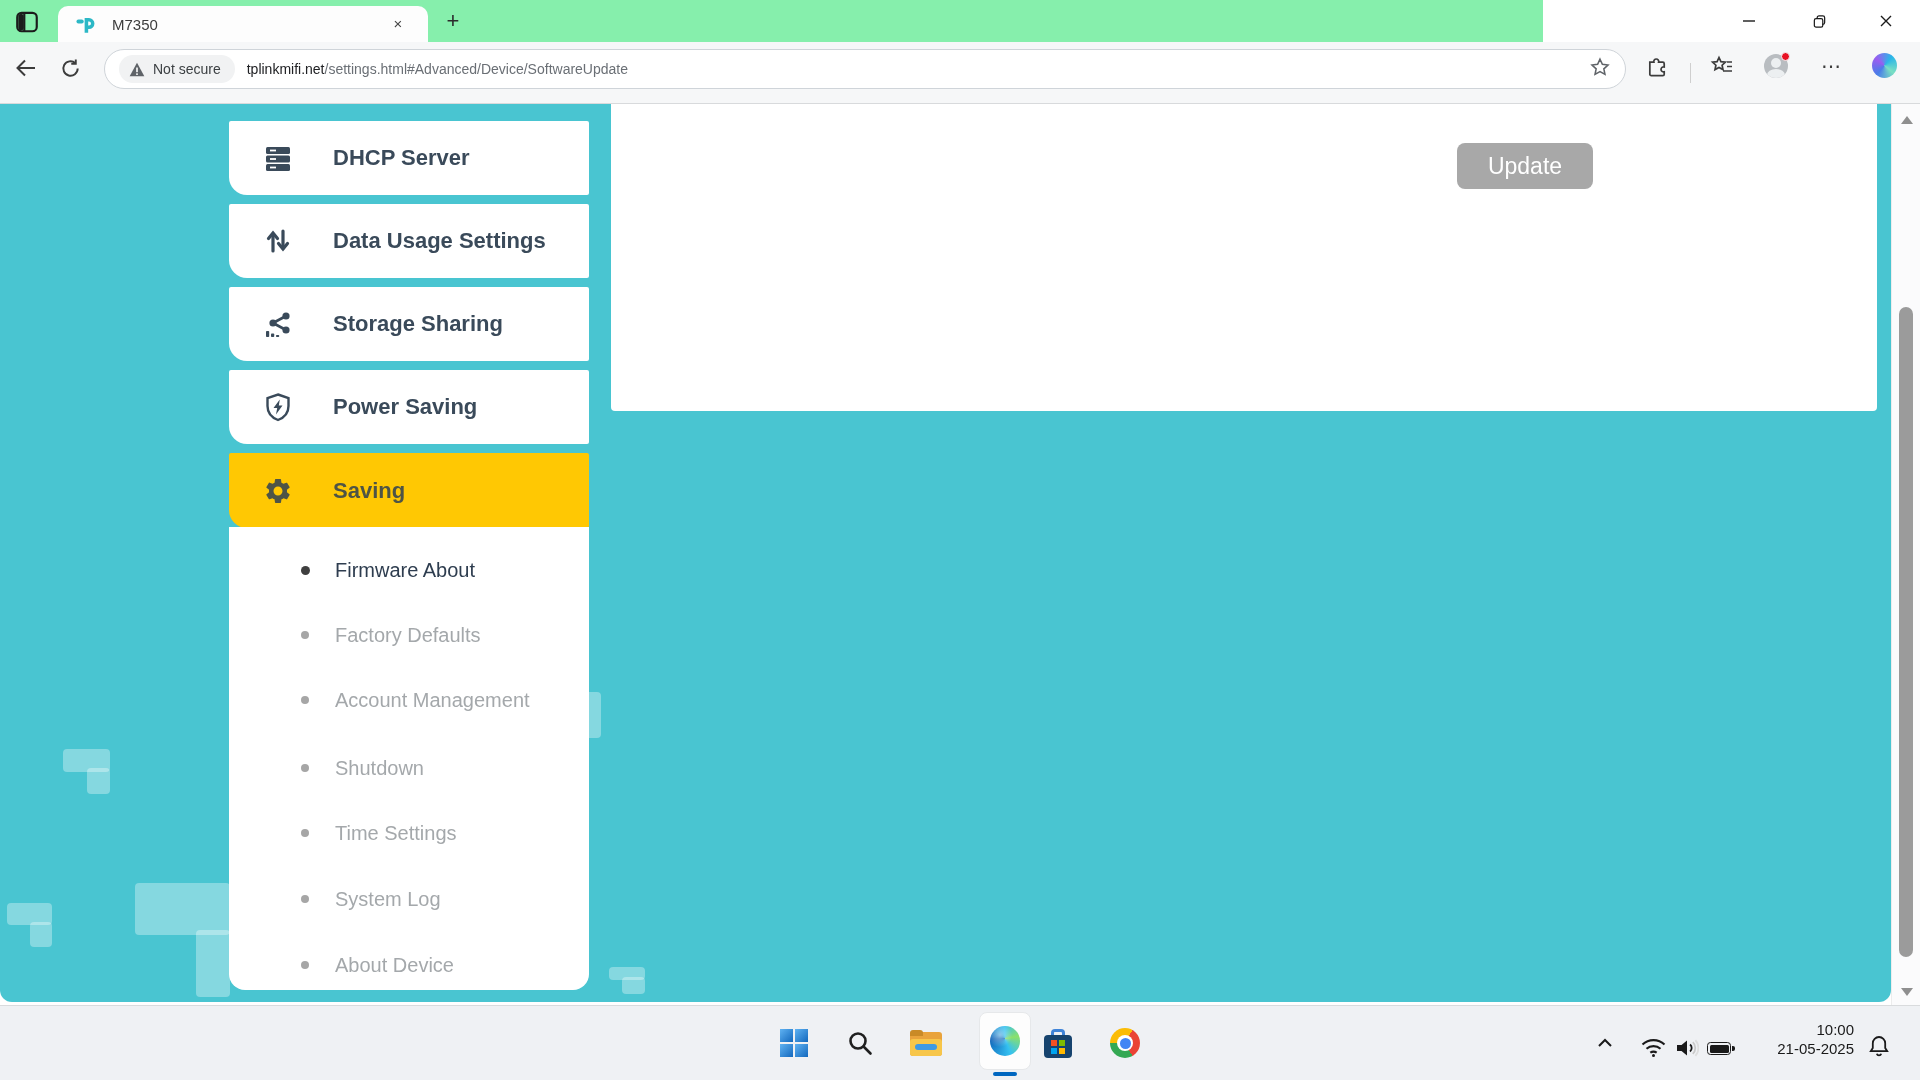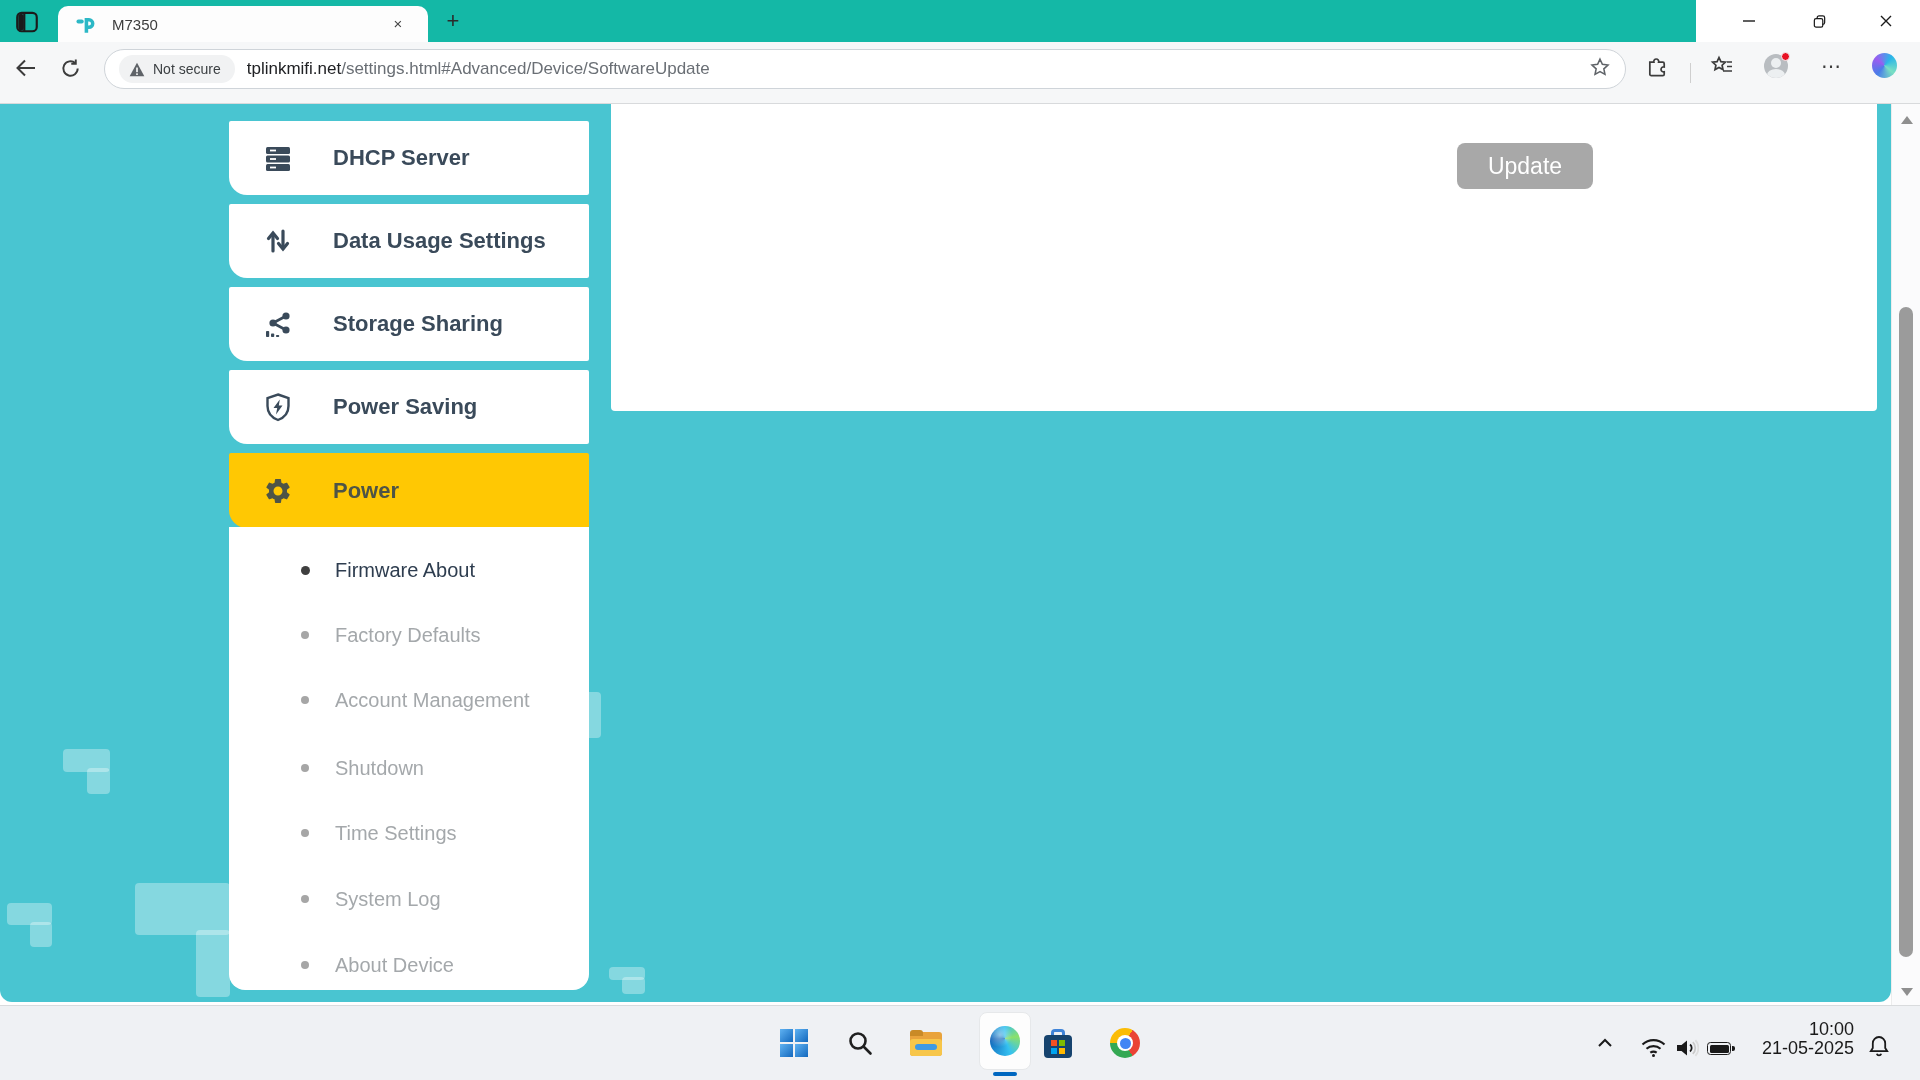--- a/index.html
+++ b/index.html
@@ -5,32 +5,32 @@
   :root{
     --teal:#49C5D1; --yellow:#FFC803; --accent:#0067c0; --btn_gray:#a8a8a8;
     --dark_slate:#3a4a5a; --sub_gray:#a4a8ab; --sub_dark:#2e3d4f;
   }
   *{box-sizing:border-box; margin:0; padding:0;}
   html,body{width:1920px;height:1080px;overflow:hidden;}
   body{font-family:"Liberation Sans",sans-serif;background:#fff;position:relative;}
   .abs{position:absolute;}
 
   
-  .tabstrip{left:0;top:0;width:1696px;height:42px;background:#14b8a6;}
+  .tabstrip{left:0;top:0;width:1543px;height:42px;background:#86efac;}
   .tab{left:58px;top:6px;width:370px;height:36px;background:#fdfdfd;border-radius:10px 10px 0 0;}
   .tab-title{left:54px;top:10px;font-size:15px;color:#3d3d3d;white-space:nowrap;}
   .tab-close{left:330px;top:8px;width:20px;height:20px;font-size:15px;color:#454545;text-align:center;line-height:20px;cursor:pointer;}
   .newtab{left:440px;top:9px;width:26px;height:26px;color:#2b2b2b;font-size:22px;line-height:24px;text-align:center;font-weight:300;}
   .winbtn{top:0;width:46px;height:42px;display:flex;align-items:center;justify-content:center;color:#1b1b1b;}
   .toolbar{left:0;top:42px;width:1920px;height:62px;background:#f6f7f8;border-bottom:1px solid #d8dadc;}
   .navicon{top:12px;width:28px;height:28px;display:flex;align-items:center;justify-content:center;color:#3c3c3c;}
   .omnibox{left:104px;top:7px;width:1522px;height:40px;background:#fff;border:1px solid #cfd4d9;border-radius:20px;display:flex;align-items:center;padding:0 14px;justify-content:space-between;}
   .secbadge{display:flex;align-items:center;gap:8px;background:#f1f2f3;border-radius:14px;height:28px;padding:0 14px 0 10px;margin-right:12px;}
   .secbadge span{font-size:14px;color:#3c4043;}
-  .url{font-size:17px;color:#6a6f75;white-space:nowrap;}
+  .url{font-size:14px;color:#6a6f75;white-space:nowrap;}
   .url b{font-weight:400;color:#202124;}
   .omni-star{margin-left:auto;color:#5f6368;}
   .tb-sep{left:1690px;top:21px;width:1px;height:20px;background:#cfcfcf;}
   .avatar{width:24px;height:24px;border-radius:50%;background:#b9bdc1;position:relative;overflow:hidden;}
   .avatar::before{content:"";position:absolute;left:7px;top:4px;width:10px;height:10px;border-radius:50%;background:#eceff1;}
   .avatar::after{content:"";position:absolute;left:3px;top:15px;width:18px;height:12px;border-radius:50%;background:#eceff1;}
   .reddot{position:absolute;right:-2px;top:-2px;width:9px;height:9px;border-radius:50%;background:#e81123;border:1.5px solid #f6f7f8;}
   .dots{color:#3c3c3c;font-size:20px;letter-spacing:2px;}
   .copilot{width:25px;height:25px;border-radius:50%;background:conic-gradient(from 220deg,#4a7de8,#9a5df0,#2ab6e8,#7ae0c3,#4a7de8);}
 
@@ -77,21 +77,21 @@
   .chrome::before{content:"";position:absolute;left:7px;top:7px;width:16px;height:16px;border-radius:50%;background:#fff;}
   .chrome::after{content:"";position:absolute;left:9.5px;top:9.5px;width:11px;height:11px;border-radius:50%;background:#4285f4;}
   .folder{position:relative;width:32px;height:26px;}
   .folder .back{position:absolute;left:0;top:2px;width:32px;height:24px;background:#e9a33b;border-radius:3px;}
   .folder .tab{position:absolute;left:0;top:0;width:13px;height:6px;background:#c98a26;border-radius:3px 3px 0 0;}
   .folder .front{position:absolute;left:0;top:9px;width:32px;height:17px;background:#f7c64a;border-radius:3px;}
   .folder .strip{position:absolute;left:5px;top:14px;width:22px;height:6px;background:#3e9ae5;border-radius:3px;}
   .battery{position:relative;width:24px;height:13px;border:1.7px solid #1a1a1a;border-radius:3.5px;}
   .battery::before{content:"";position:absolute;left:1.5px;top:1.5px;right:1.5px;bottom:1.5px;background:#1a1a1a;border-radius:1.5px;}
   .battery::after{content:"";position:absolute;right:-5px;top:2.5px;width:2.8px;height:5px;background:#1a1a1a;border-radius:0 2px 2px 0;}
-  .clock{top:14px;width:120px;text-align:right;font-size:18px;color:#1a1a1a;line-height:19px;white-space:nowrap;}
+  .clock{top:14px;width:120px;text-align:right;font-size:15px;color:#1a1a1a;line-height:19px;white-space:nowrap;}
 </style>
 </head>
 <body>
 
 <div class="abs tabstrip">
   <div class="abs" style="left:14px;top:9px;width:26px;height:26px;">
     <svg width="26" height="26" viewBox="0 0 24 24">
         <rect x="3" y="3.5" width="18" height="17" rx="4" fill="none" stroke="#1b1b1b" stroke-width="2"></rect>
         <path d="M9.5 3.5 V20.5" stroke="#1b1b1b" stroke-width="2"></path>
         <rect x="4" y="4.5" width="5" height="15" rx="2" fill="#1b1b1b"></rect>
@@ -258,21 +258,21 @@
     </span>
     <span class="clabel">Power Saving</span>
   </div>
 
   <div class="abs card active" style="top:349px;height:75px;">
     <span class="cicon">
       <svg width="30" height="30" viewBox="0 0 24 24">
           <path fill="#4e5446" d="M19.14 12.94c.04-.3.06-.61.06-.94s-.02-.64-.07-.94l2.03-1.58c.18-.14.23-.41.12-.61l-1.92-3.32c-.12-.22-.37-.29-.59-.22l-2.39.96c-.5-.38-1.03-.7-1.62-.94l-.36-2.54c-.04-.24-.24-.41-.48-.41h-3.84c-.24 0-.43.17-.47.41l-.36 2.54c-.59.24-1.13.57-1.62.94l-2.39-.96c-.22-.08-.47 0-.59.22L2.74 8.87c-.12.21-.08.47.12.61l2.03 1.58c-.05.3-.09.63-.09.94s.02.64.07.94l-2.03 1.58c-.18.14-.23.41-.12.61l1.92 3.32c.12.22.37.29.59.22l2.39-.96c.5.38 1.03.7 1.62.94l.36 2.54c.05.24.24.41.48.41h3.84c.24 0 .44-.17.47-.41l.36-2.54c.59-.24 1.13-.56 1.62-.94l2.39.96c.22.08.47 0 .59-.22l1.92-3.32c.12-.22.07-.47-.12-.61l-2.01-1.58zM12 15.6c-1.98 0-3.6-1.62-3.6-3.6s1.62-3.6 3.6-3.6 3.6 1.62 3.6 3.6-1.62 3.6-3.6 3.6z"></path>
         </svg>
     </span>
-    <span class="clabel">Power</span>
+    <span class="clabel">Saving</span>
   </div>
 
   <div class="abs subpanel">
     <div class="subitem active" style="top:30px;">
       <span class="dot"></span>
       <span class="slabel">Firmware About</span>
     </div>
     <div class="subitem" style="top:160px;">
       <span class="dot"></span>
       <span class="slabel">Account Management</span>

